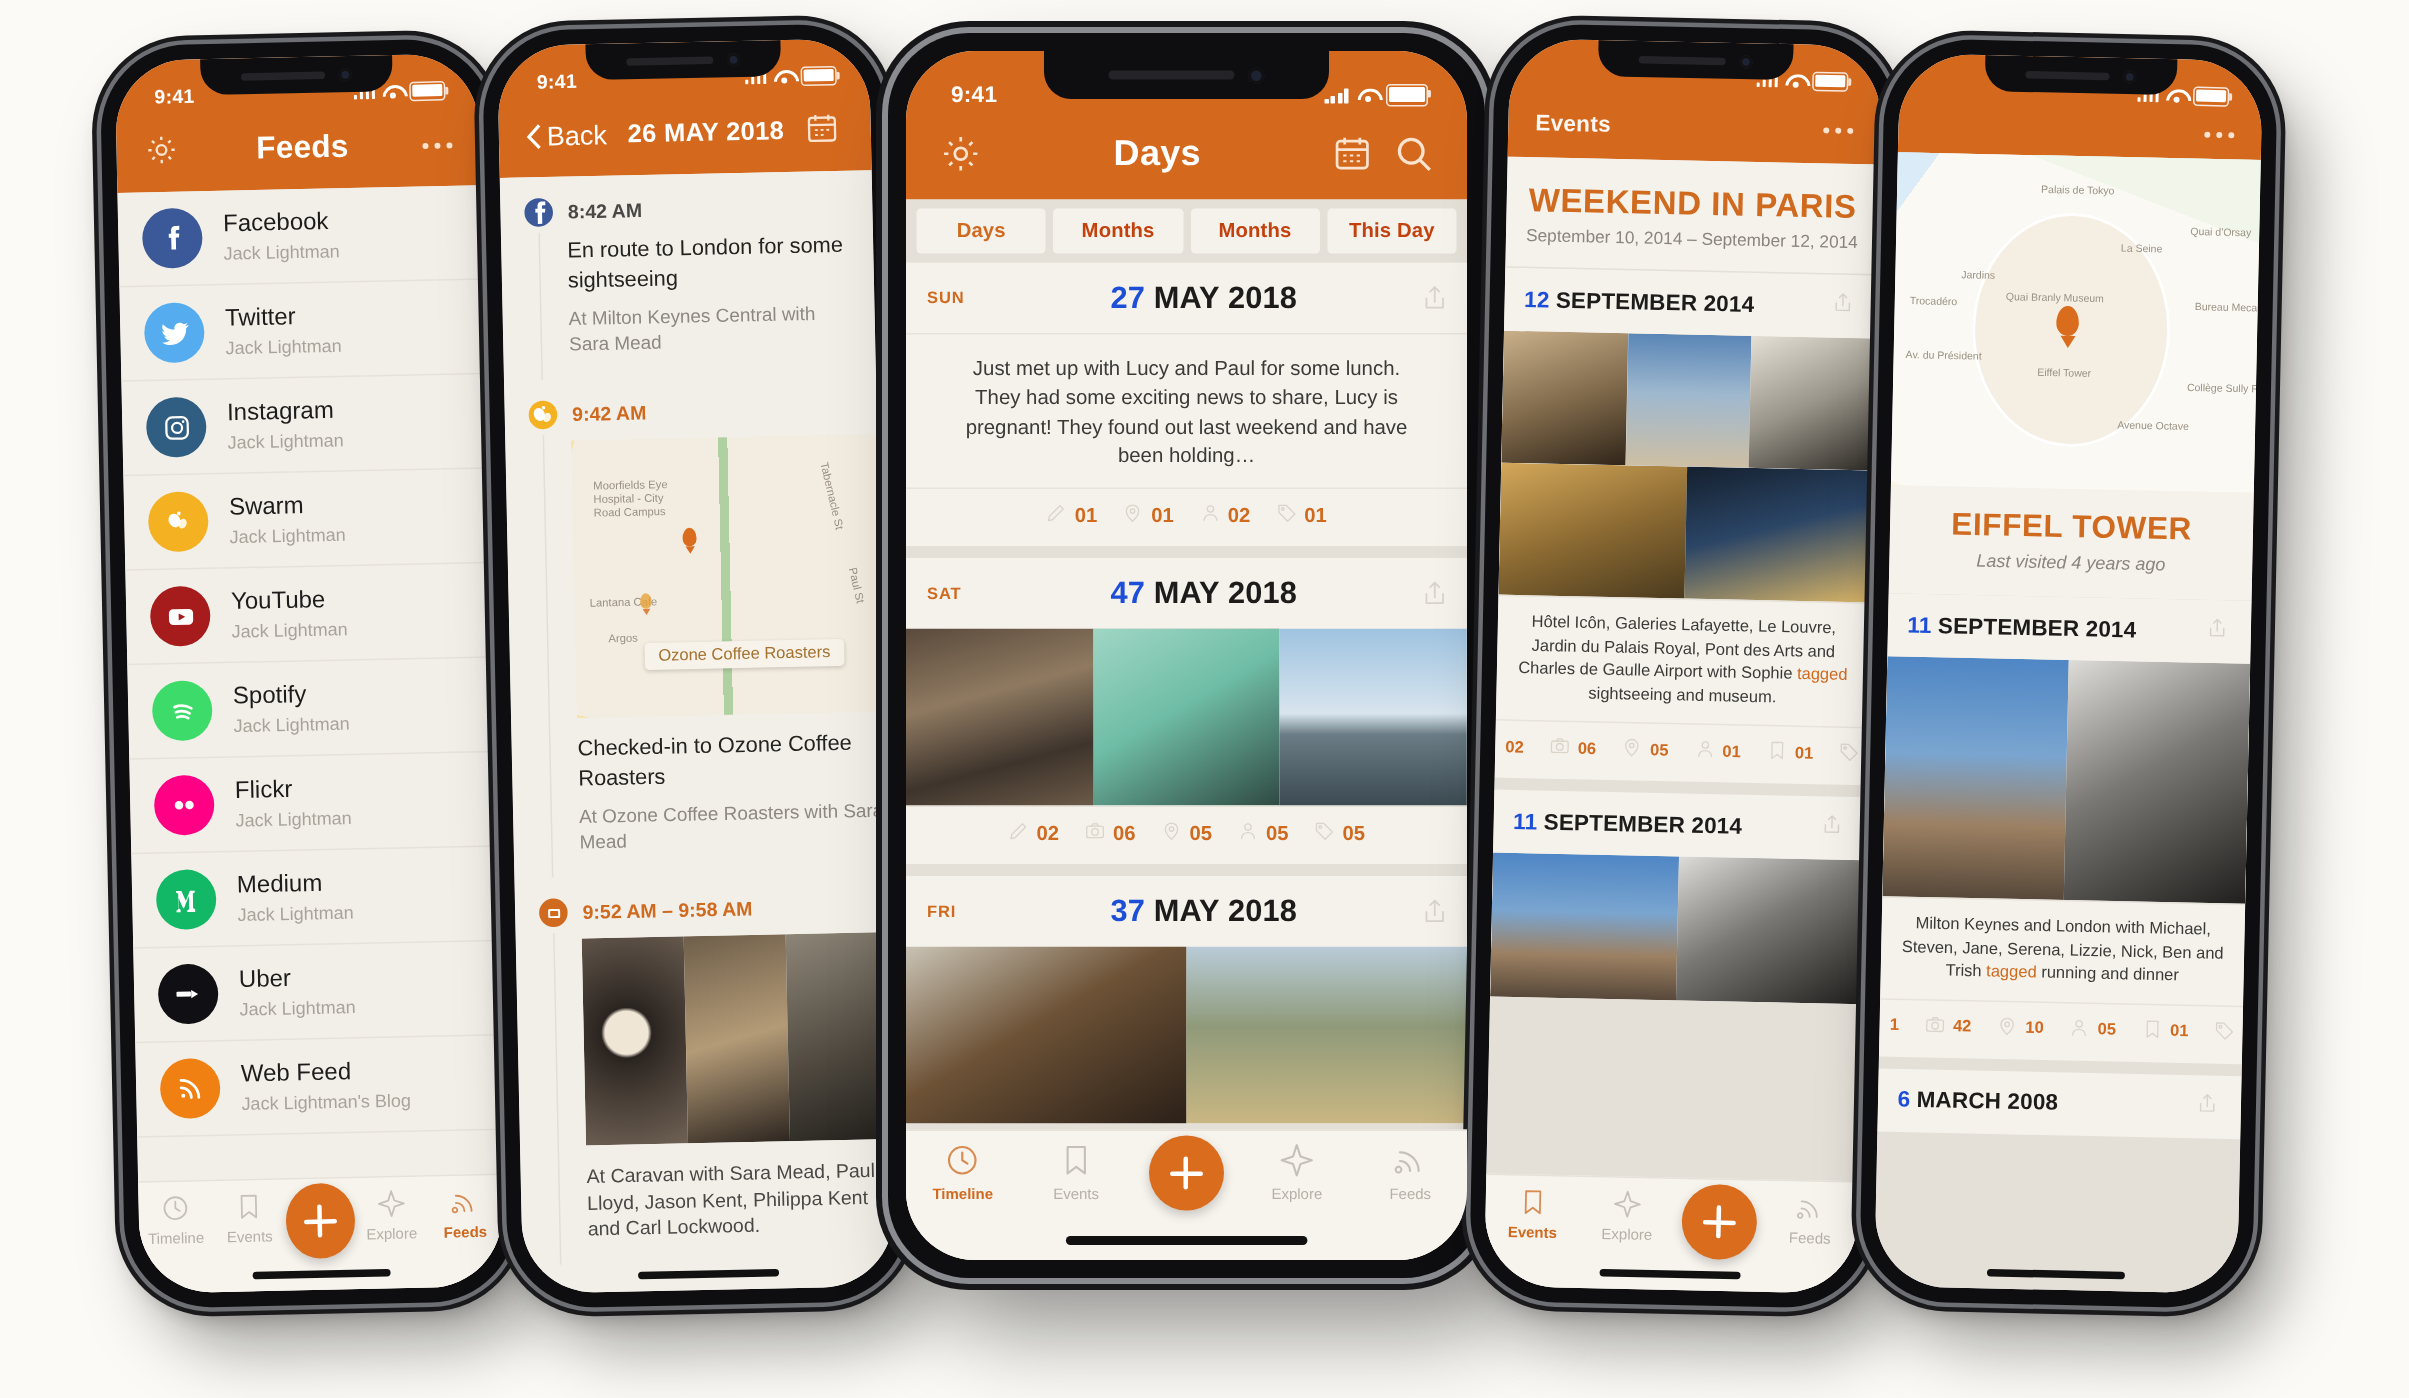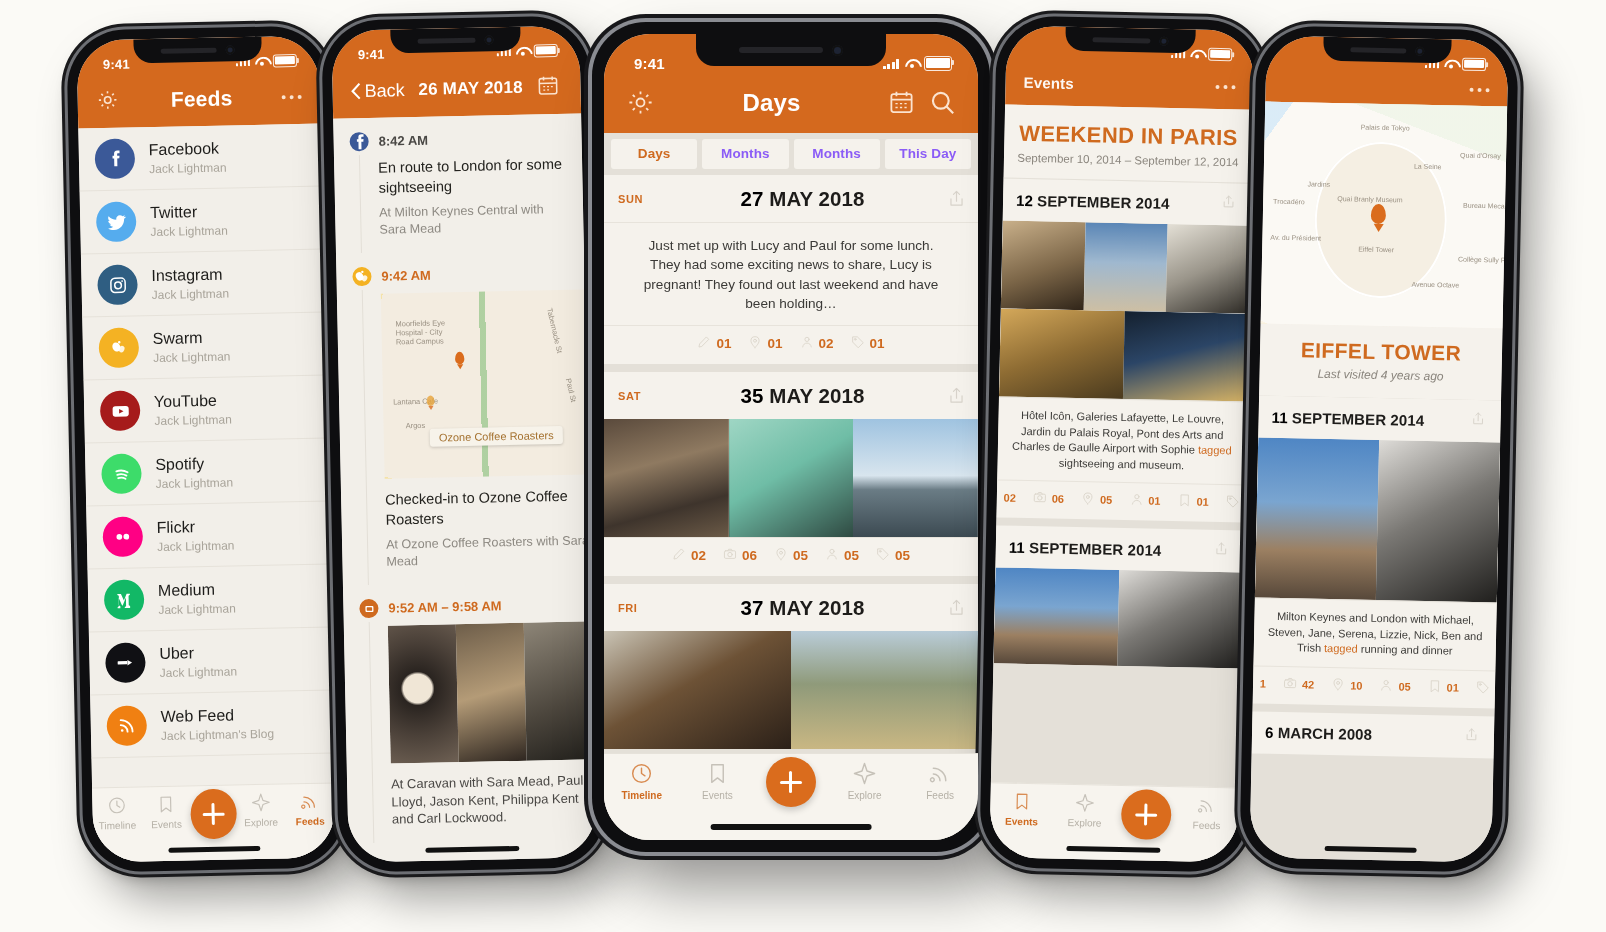--- a/index.html
+++ b/index.html
@@ -81,36 +81,36 @@
   }
   .nav-title{font-size:21px;font-weight:bold;color:#fff;letter-spacing:.2px;}
   .nav-ico{width:26px;height:26px;display:block;}
   .nav-right{display:flex;align-items:center;gap:14px;}
   .back{display:flex;align-items:center;gap:3px;font-size:18px;color:#fff;font-weight:500;}
 
   
   .segwrap{background:#e4e0d8;padding:6px 7px;display:flex;gap:5px;}
   .seg{
     flex:1;text-align:center;padding:7px 0 8px;font-size:13.5px;font-weight:bold;
-    background:#f5f2ec;color:#8b5cf6;border-radius:3px;letter-spacing:.1px;
+    background:#f5f2ec;color:#c2410c;border-radius:3px;letter-spacing:.1px;
   }
   .seg.active{color:#cf6a1f;}
 
   
   .feedscroll{background:#e4e0d8;height:100%;overflow:hidden;}
   .card{background:#f5f2ec;margin-bottom:8px;}
   .card-head{
     display:flex;align-items:center;padding:12px 14px 11px;position:relative;
   }
   .dow{font-size:11px;font-weight:bold;color:#cf6a1f;letter-spacing:.6px;width:40px;}
   .dateline{
     flex:1;text-align:center;font-size:20.5px;font-weight:bold;color:#1d1c1a;
     letter-spacing:.1px;
   }
-  .dateline .dnum{color:#000000;}
+  .dateline .dnum{color:#1d4ed8;}
   .share{width:17px;height:20px;opacity:.45;}
   .card-body{
     padding:13px 32px 12px;font-size:13.6px;line-height:1.42;color:#3b3a37;
     text-align:center;border-top:1px solid #e7e3db;
   }
   .card-body .hl{color:#cf6a1f;}
   .stats{
     display:flex;align-items:center;justify-content:center;gap:17px;
     padding:9px 0 12px;border-top:1px solid #e7e3db;
     font-size:13.5px;font-weight:bold;color:#cf6a1f;
@@ -627,21 +627,21 @@
                       <path d="M2.8 11.4V3.2h8.2l10 10-8.2 8.2z"></path>
                       <circle cx="7.2" cy="7.4" r="1.5"></circle>
                     </svg></span>
         <span>01</span>
                 </span>
               </div>
             </div>
             <div class="card">
               <div class="card-head">
          <span class="dow">SAT</span>
-         <span class="dateline"><span class="dnum">35</span> MAY 2018</span>
+         <span class="dateline"><span class="dnum">47</span> MAY 2018</span>
          <span class="share"><svg viewBox="0 0 24 24" width="19" height="19" fill="none" stroke="#b4ada1" stroke-width="1.5" stroke-linecap="round" stroke-linejoin="round">
                     <path d="M12 15.5V3.2M8.2 6.8L12 3l3.8 3.8"></path>
                     <path d="M5 12.5v7.8h14v-7.8"></path>
                   </svg></span>
        </div>
               <div class="photos" style="height:118px">
                 <div class="ph-cafe"></div>
                 <div class="ph-green"></div>
                 <div class="ph-river"></div>
               </div>

